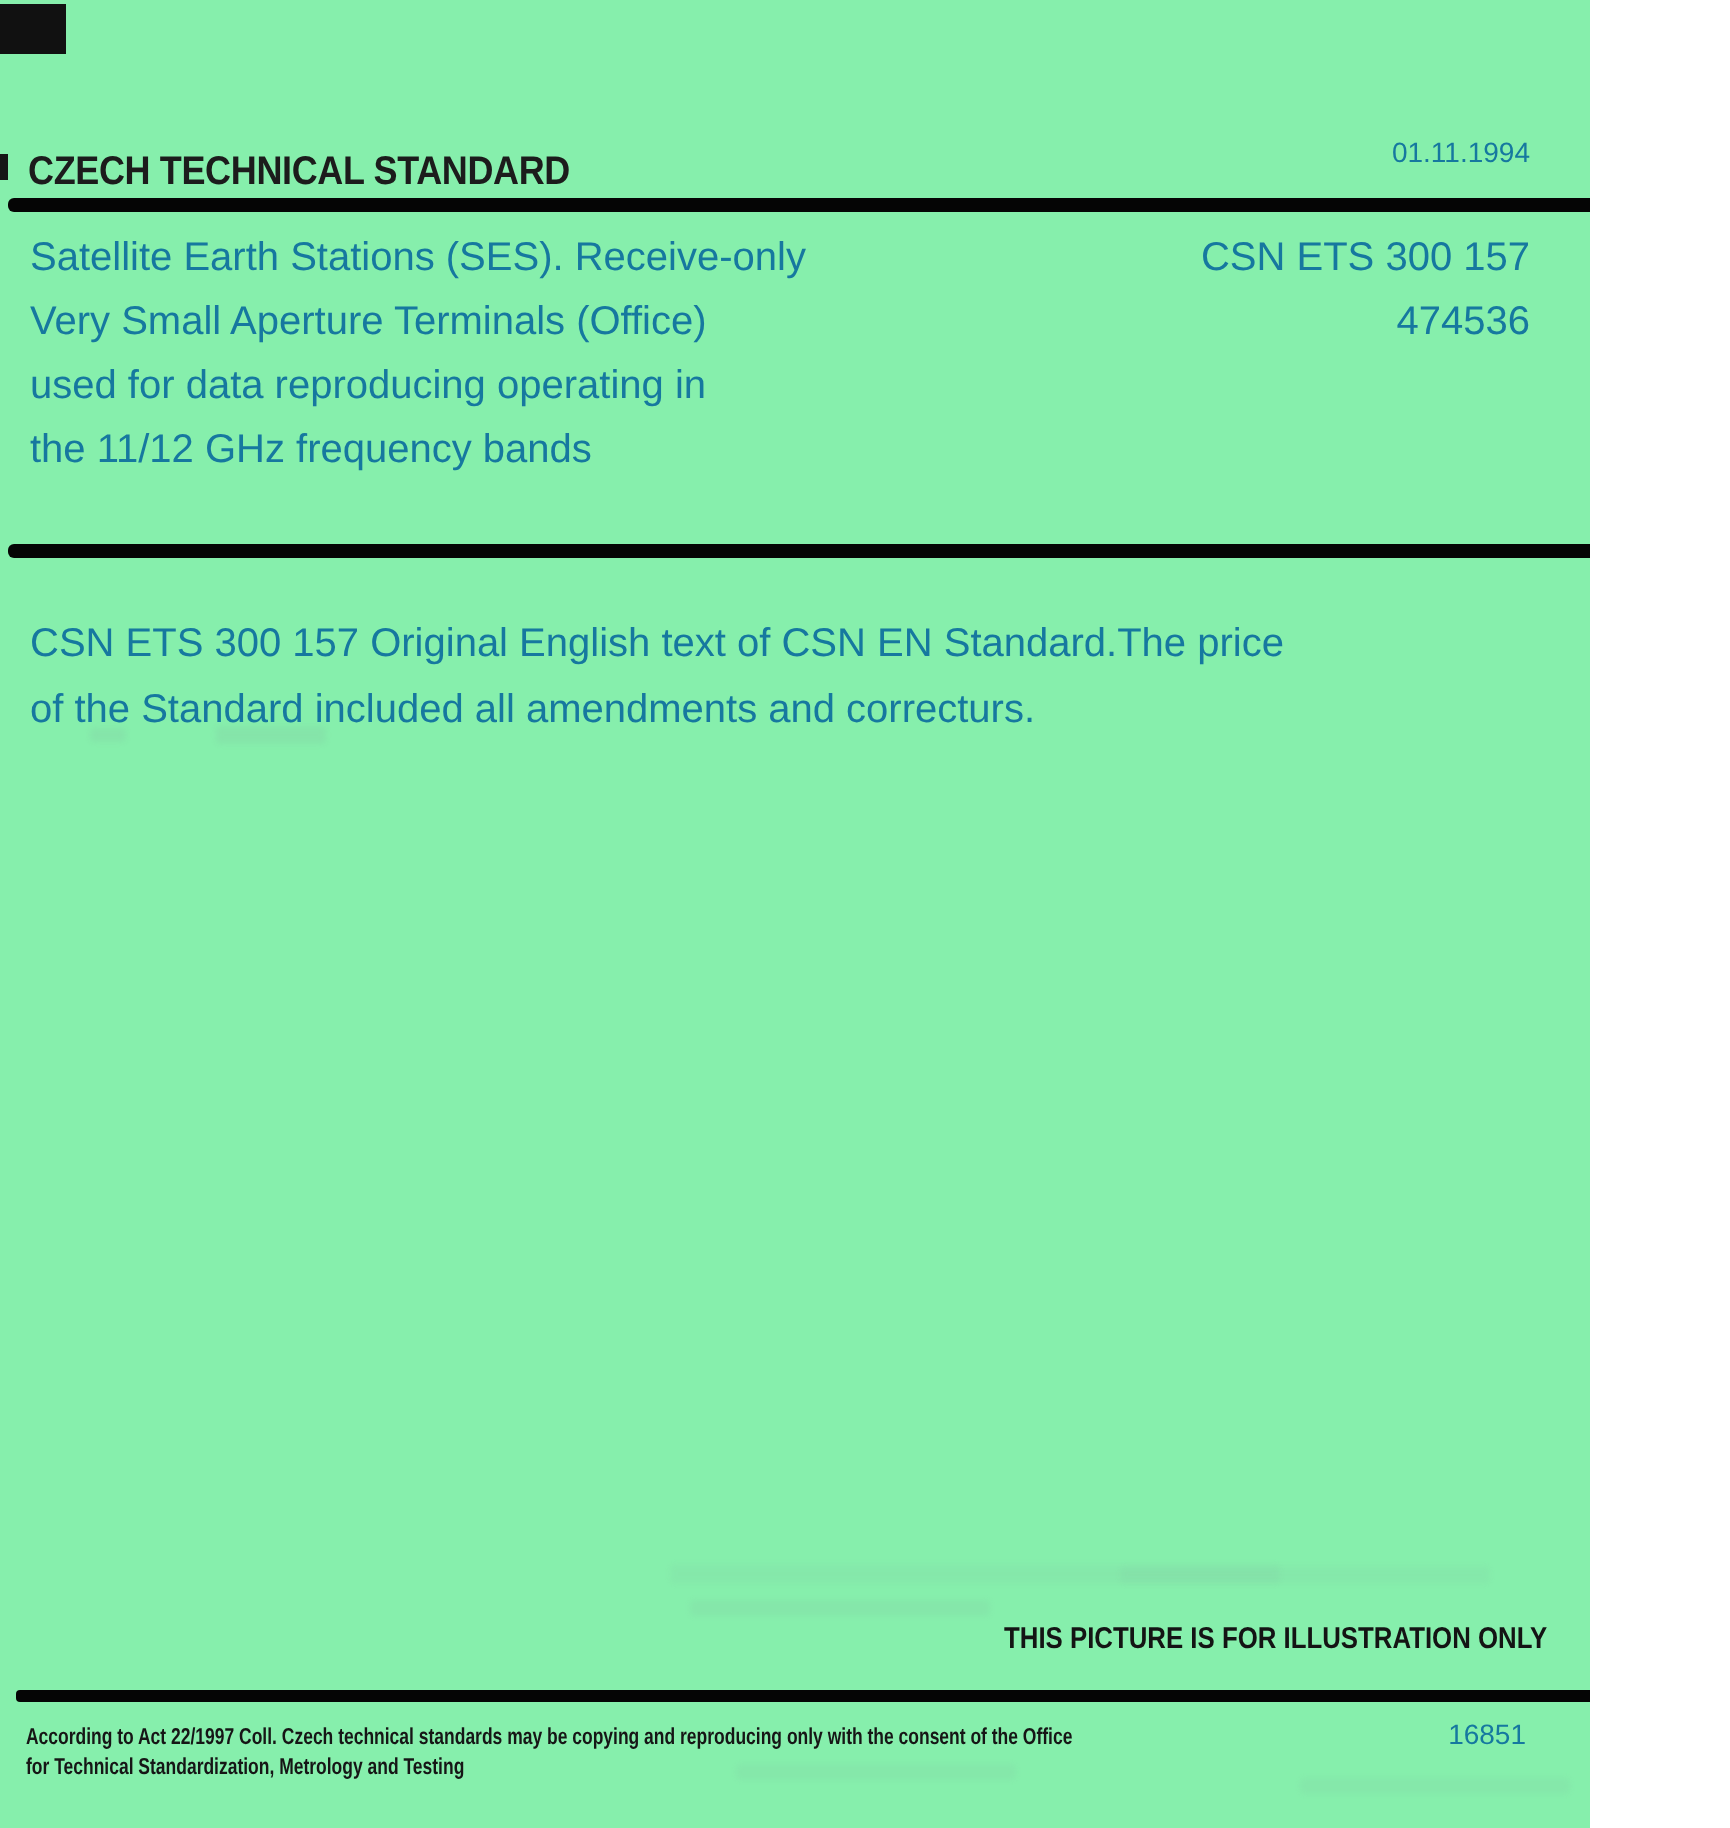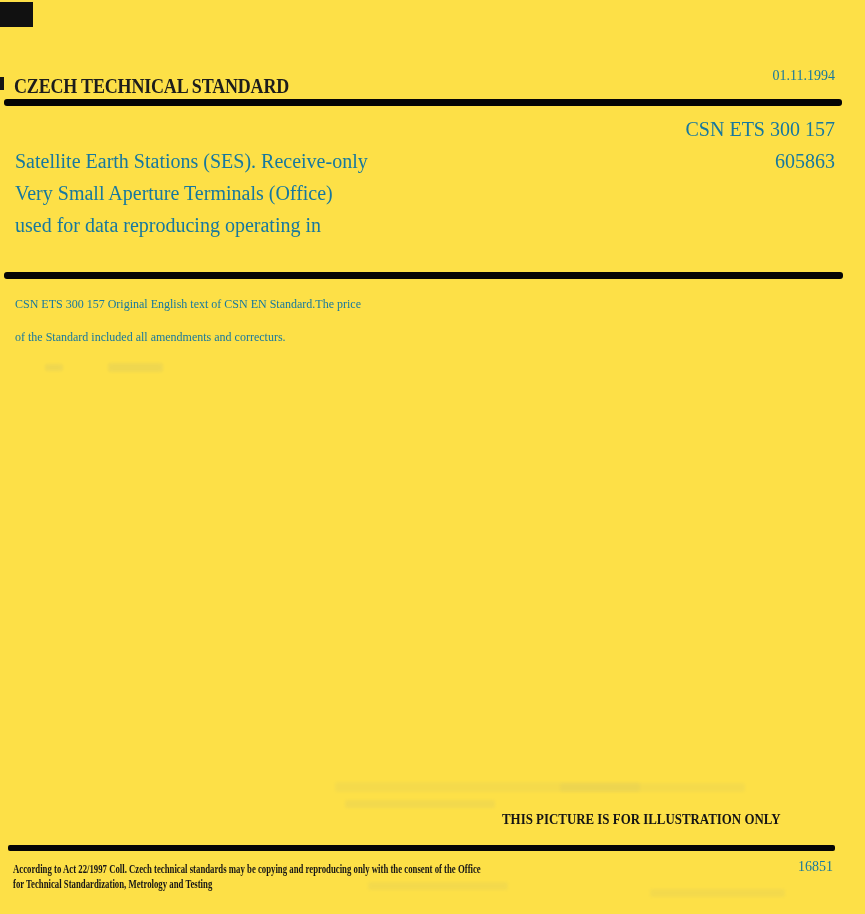--- a/index.html
+++ b/index.html
@@ -2,24 +2,24 @@
 <html style="--accent: #16789f; --ink: #1c1c1c;"><head>
 <meta charset="utf-8">
 <style>
   :root{
     --accent:#16789f;
     --ink:#1c1c1c;
   }
   html,body{margin:0;padding:0;background:#ffffff;}
   .page{
     position:relative;
-    width:865px;height:914px;
-    background:#fde047;
+    width:795px;height:914px;
+    background:#86efac;
     overflow:hidden;
-    font-family:Liberation Serif, serif;
+    font-family:Liberation Sans, sans-serif;
   }
   
   .scan-square{position:absolute;left:0;top:2px;width:33px;height:25px;background:#111;}
   .scan-tick{position:absolute;left:0;top:77px;width:4px;height:13px;background:#161616;}
   .ghost{position:absolute;background:#7d8b94;filter:blur(1.5px);border-radius:2px;}
   .g1{left:45px;top:364px;width:18px;height:7px;opacity:.10;}
   .g2{left:108px;top:363px;width:55px;height:9px;opacity:.10;}
   .g3{left:335px;top:782px;width:305px;height:10px;opacity:.06;}
   .g4{left:560px;top:783px;width:185px;height:9px;opacity:.06;}
   .g5{left:345px;top:800px;width:150px;height:8px;opacity:.08;}
@@ -38,31 +38,31 @@
     font-size:14px;color:var(--accent);white-space:nowrap;
   }
   .rule{position:absolute;background:#050505;border-radius:3px;}
   .rule-top{left:4px;top:99px;width:838px;height:7px;}
   .rule-mid{left:4px;top:272px;width:839px;height:7px;}
   .rule-bottom{left:8px;top:845px;width:827px;height:6px;border-radius:2px;}
 
   
   .title-block{
     position:absolute;left:15px;top:113px;
-    color:var(--accent);font-size:20px;line-height:32px;white-space:nowrap;margin-top:32px;
+    color:var(--accent);font-size:20px;line-height:32px;white-space:nowrap;
   }
   .ref-block{
     position:absolute;right:30px;top:113px;
     color:var(--accent);font-size:20px;line-height:32px;text-align:right;white-space:nowrap;
   }
 
   
   .note-block{
-    position:absolute;left:15px;top:288px;
-    color:var(--accent);font-size:12px;line-height:33px;white-space:nowrap;
+    position:absolute;left:15px;top:306px;
+    color:var(--accent);font-size:20px;line-height:33px;white-space:nowrap;
   }
 
   
   .watermark-note{
     position:absolute;left:502px;top:811px;
     font-size:15px;font-weight:700;color:#141414;white-space:nowrap;
     transform:scaleX(.86);transform-origin:left center;letter-spacing:0px;
   }
 
   
@@ -92,25 +92,26 @@
   <div class="ghost g7"></div>
 
   <div class="header-title">CZECH TECHNICAL STANDARD</div>
   <div class="header-date">01.11.1994</div>
   <div class="rule rule-top"></div>
 
   <div class="title-block">
     <div>Satellite Earth Stations (SES). Receive-only</div>
     <div>Very Small Aperture Terminals (Office)</div>
     <div>used for data reproducing operating in</div>
+    <div>the 11/12 GHz frequency bands</div>
   </div>
 
   <div class="ref-block">
     <div>CSN ETS 300 157</div>
-    <div>605863</div>
+    <div>474536</div>
   </div>
 
   <div class="rule rule-mid"></div>
 
   <div class="note-block">
     <div>CSN ETS 300 157 Original English text of CSN EN Standard.The price</div>
     <div>of the Standard included all amendments and correcturs.</div>
   </div>
 
   <div class="watermark-note">THIS PICTURE IS FOR ILLUSTRATION ONLY</div>

